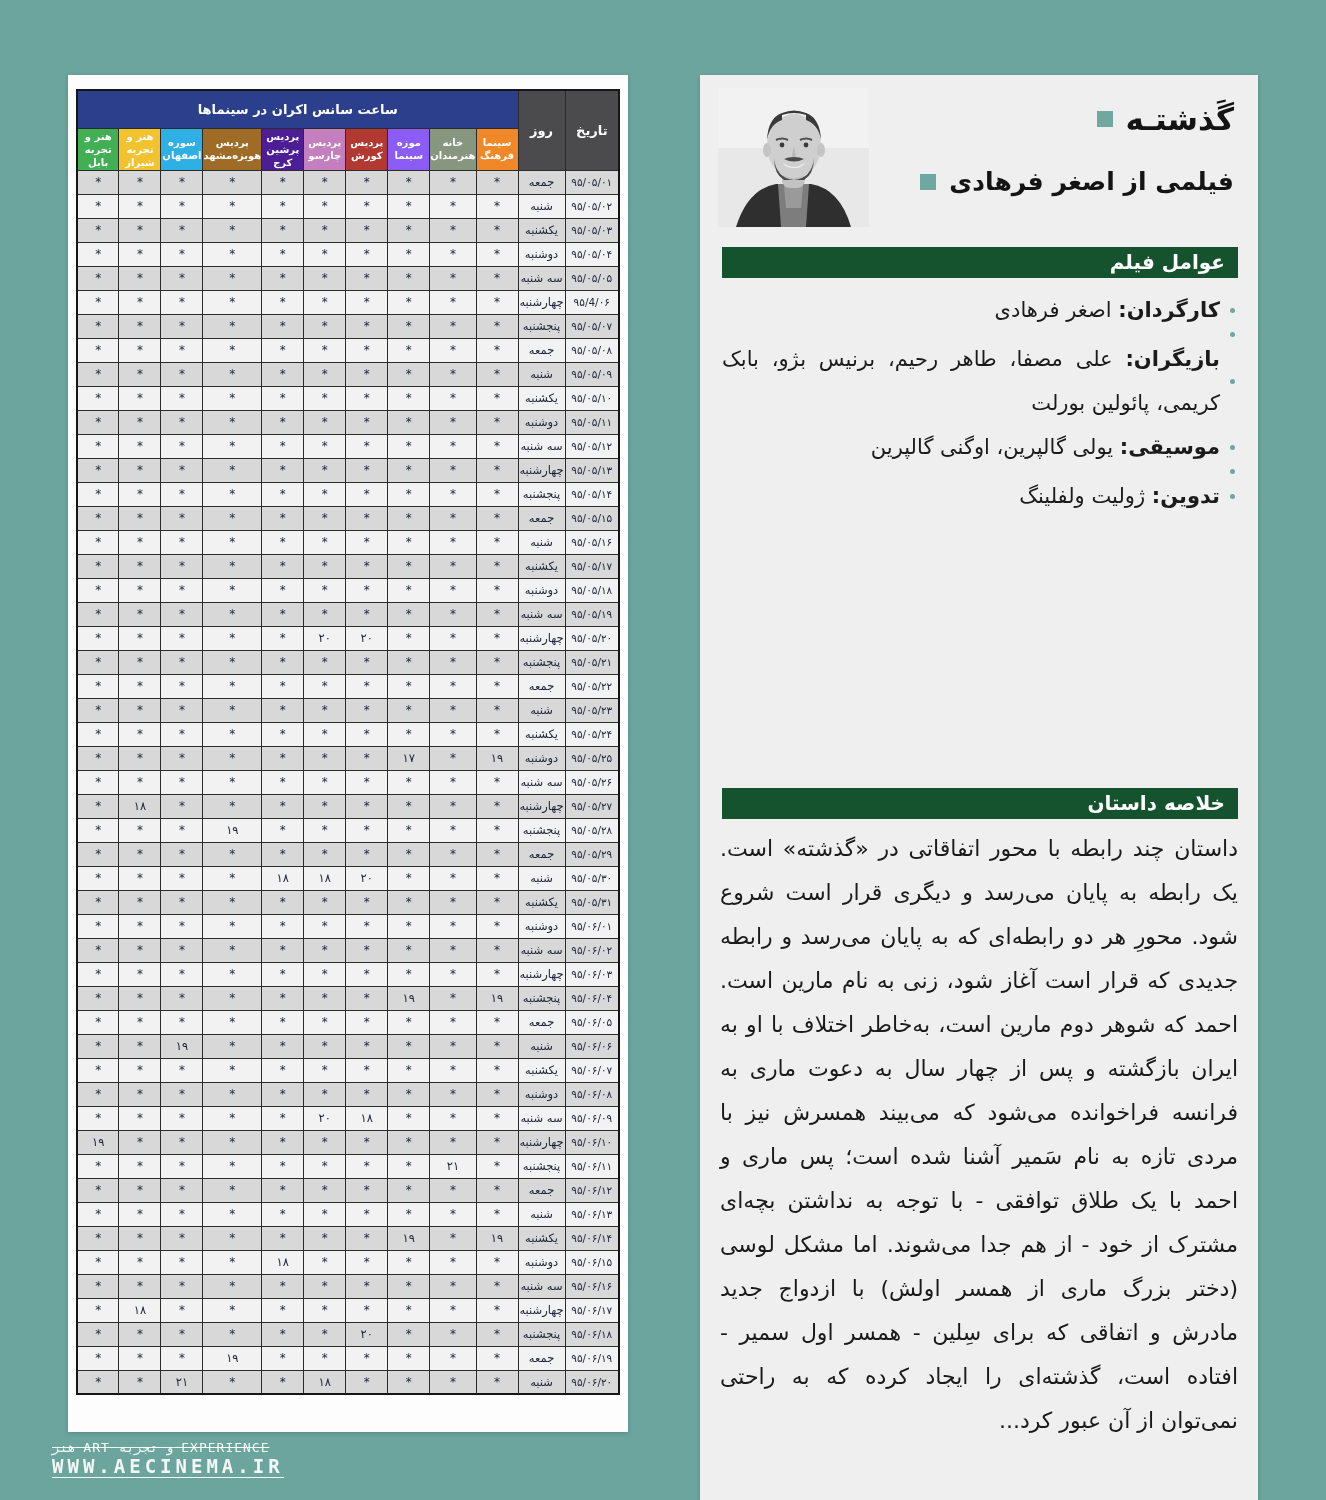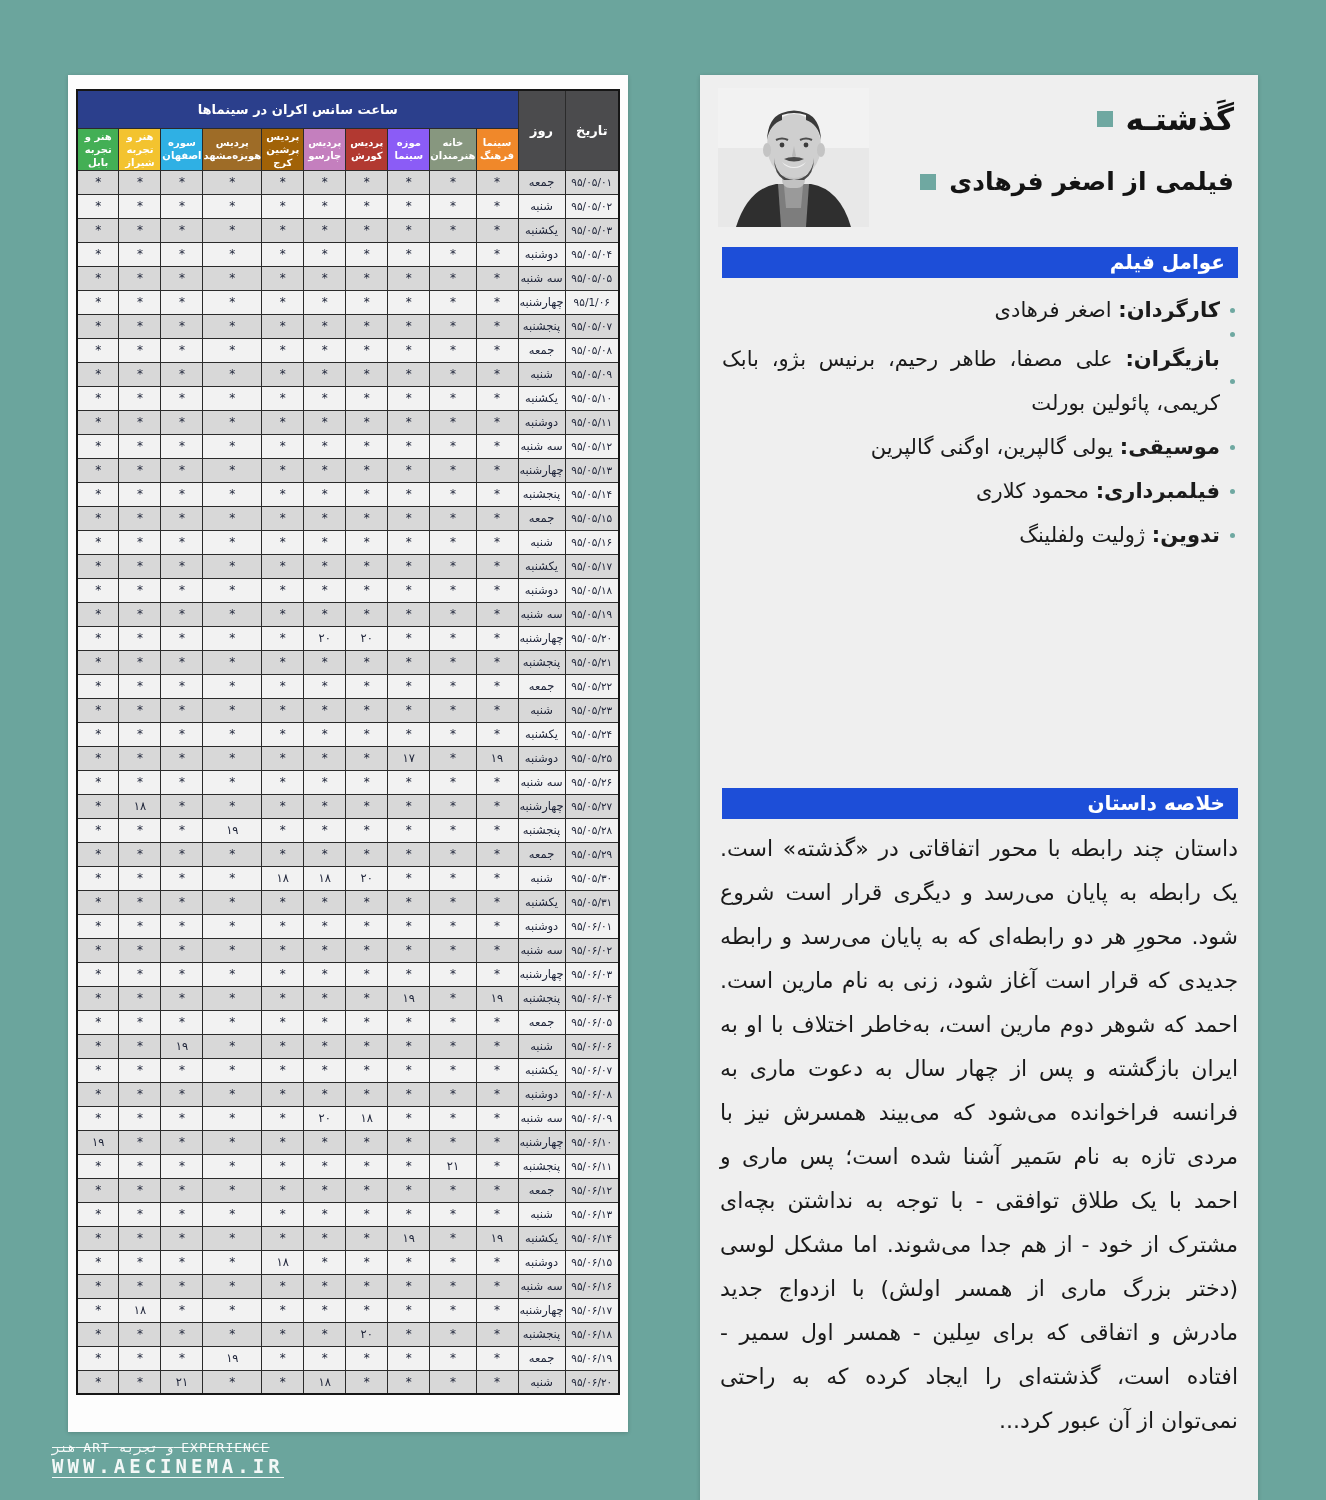--- a/index.html
+++ b/index.html
@@ -66,21 +66,21 @@
   }
   .title-row.t1 { top:26px; }
   .title-row.t2 { top:92px; }
   .sq {
     width:16px; height:16px; background:#6FA8A1; flex:0 0 auto;
   }
   .film-title { font-size:31px; font-weight:bold; color:#141414; }
   .film-subtitle { font-size:25px; font-weight:bold; color:#141414; }
   .section-bar {
     position:absolute; left:22px; right:20px; height:31px;
-    background:#1d4ed8; color:#fff; font-weight:bold;
+    background:#14532d; color:#fff; font-weight:bold;
     font-size:20px; line-height:31px; padding-right:13px;
     direction:rtl; text-align:right;
   }
   .bar-crew  { top:172px; }
   .bar-story { top:713px; }
   .crew-list {
     position:absolute; top:213px; right:38px; left:22px;
     direction:rtl;
   }
   .crew-item {
@@ -141,21 +141,21 @@
         <th class="corner-th" rowspan="2">تاریخ</th>
         <th class="corner-th" rowspan="2">روز</th>
         <th class="title-th" colspan="10">ساعت سانس اکران در سینماها</th>
       </tr>
       <tr id="cinema-header-row">
           <th class="cinema-th" style="background: rgb(240, 136, 42);">سینما فرهنگ</th>
           <th class="cinema-th" style="background: rgb(135, 151, 127);">خانه هنرمندان</th>
           <th class="cinema-th" style="background: #8b5cf6;">موزه سینما</th>
           <th class="cinema-th" style="background: rgb(178, 57, 49);">پردیس کورش</th>
           <th class="cinema-th" style="background: rgb(196, 127, 190);">پردیس چارسو</th>
-          <th class="cinema-th" style="background: #a16207; margin-top: 44px;">پردیس پرشین کرج</th>
+          <th class="cinema-th" style="background: #4c1d95; margin-top: 44px;">پردیس پرشین کرج</th>
           <th class="cinema-th" style="background: rgb(158, 108, 39);">پردیس هویزه‌مشهد</th>
           <th class="cinema-th" style="background: rgb(47, 176, 228);">سوره اصفهان</th>
           <th class="cinema-th" style="background: rgb(243, 195, 47);">هنر و تجربه شیراز</th>
           <th class="cinema-th" style="background: rgb(67, 175, 85);">هنر و تجربه بابل</th>
         </tr>
     </thead>
     <tbody id="schedule-tbody">
         <tr>
           <td class="date-cell">۹۵/۰۵/۰۱</td>
           <td class="day-cell">جمعه</td>
@@ -220,21 +220,21 @@
           <td class="slot-cell">*</td>
           <td class="slot-cell">*</td>
           <td class="slot-cell">*</td>
           <td class="slot-cell">*</td>
           <td class="slot-cell">*</td>
           <td class="slot-cell">*</td>
           <td class="slot-cell">*</td>
           <td class="slot-cell">*</td>
         </tr>
         <tr>
-          <td class="date-cell">۹۵/1/۰۶</td>
+          <td class="date-cell">۹۵/4/۰۶</td>
           <td class="day-cell">چهارشنبه</td>
           <td class="slot-cell">*</td>
           <td class="slot-cell">*</td>
           <td class="slot-cell">*</td>
           <td class="slot-cell">*</td>
           <td class="slot-cell">*</td>
           <td class="slot-cell">*</td>
           <td class="slot-cell">*</td>
           <td class="slot-cell">*</td>
           <td class="slot-cell">*</td>
@@ -931,21 +931,20 @@
       <div class="crew-item">
         <span class="bullet"></span>
         <span><b>بازیگران:</b> علی مصفا، طاهر رحیم، برنیس بژو، بابک کریمی، پائولین بورلت</span>
       </div>
       <div class="crew-item">
         <span class="bullet"></span>
         <span><b>موسیقی:</b> یولی گالپرین، اوگنی گالپرین</span>
       </div>
       <div class="crew-item">
         <span class="bullet"></span>
-        <span><b>فیلمبرداری:</b> محمود کلاری</span>
       </div>
       <div class="crew-item">
         <span class="bullet"></span>
         <span><b>تدوین:</b> ژولیت ولفلینگ</span>
       </div>
     </div>
 
   <div class="section-bar bar-story">خلاصه داستان</div>
 
   <div class="story-text">داستان چند رابطه با محور اتفاقاتی در «گذشته» است. یک رابطه به پایان می‌رسد و دیگری قرار است شروع شود. محورِ هر دو رابطه‌ای که به پایان می‌رسد و رابطه جدیدی که قرار است آغاز شود، زنی به نام مارین است. احمد که شوهر دوم مارین است، به‌خاطر اختلاف با او به ایران بازگشته و پس از چهار سال به دعوت ماری به فرانسه فراخوانده می‌شود که می‌بیند همسرش نیز با مردی تازه به نام سَمیر آشنا شده است؛ پس ماری و احمد با یک طلاق توافقی - با توجه به نداشتن بچه‌ای مشترک از خود - از هم جدا می‌شوند. اما مشکل لوسی (دختر بزرگ ماری از همسر اولش) با ازدواج جدید مادرش و اتفاقی که برای سِلین - همسر اول سمیر - افتاده است، گذشته‌ای را ایجاد کرده که به راحتی نمی‌توان از آن عبور کرد...</div>

